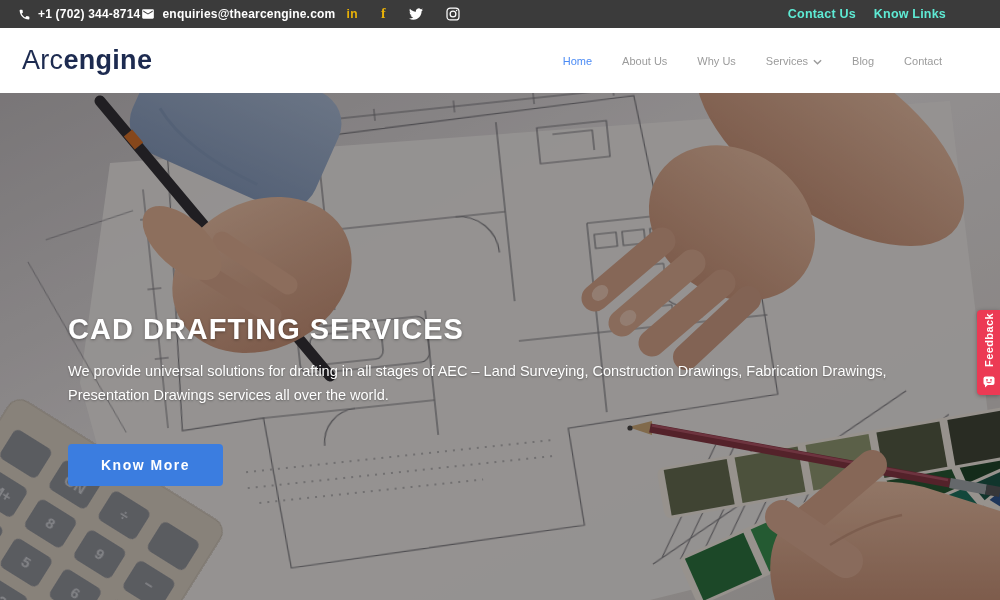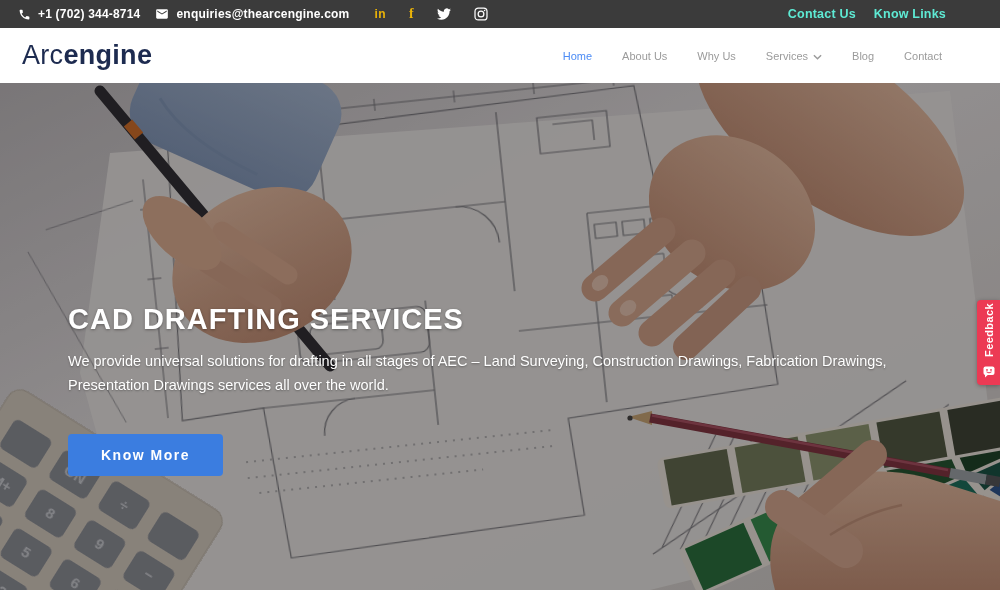--- a/index.html
+++ b/index.html
@@ -9,33 +9,33 @@
     font-family:"Liberation Sans", sans-serif; background:#fff;
   }
   a { text-decoration:none; }
 
   
   .topbar {
     height:28px; background:#3b3b3b; color:#fff;
     display:flex; align-items:center; justify-content:space-between;
     padding-left:18px;
   }
-  .topbar-left { display:flex; align-items:center; gap:15px; font-size:12px; font-weight:600; letter-spacing:.2px;justify-content:space-between; }
+  .topbar-left { display:flex; align-items:center; gap:1px; font-size:12px; font-weight:600; letter-spacing:.2px;justify-content:space-between; }
   .contact-item { display:flex; align-items:center; gap:7px; color:#fff; }
   .contact-item svg { display:block; }
   .social-row { display:flex; align-items:center; gap:23px; margin-left:10px; }
   .social-link { color:#eab308; display:flex; align-items:center; justify-content:center; font-weight:700; }
   .linkedin-txt { font-size:12px; letter-spacing:.5px; }
   .facebook-txt { font-size:14px; font-family:"Liberation Serif", serif; font-weight:700; }
   .topbar-right { display:flex; align-items:center; gap:18px; padding-right:54px; font-size:12.5px; font-weight:700; letter-spacing:.2px; }
   .topbar-right a { color:#5eead4; }
 
   
   .header {
-    height:55px; background:#fff; display:flex; align-items:center;
+    height:65px; background:#fff; display:flex; align-items:center;
     justify-content:space-between; padding:0 58px 0 22px;
   }
   .logo { font-size:27px; color:#1d2b50; letter-spacing:.3px; }
   .logo-light { font-weight:400; }
   .logo-bold { font-weight:700; }
   .nav { display:flex; align-items:flex-start; gap:30px; font-size:11px; font-weight:500; }
   .nav a { color:#9b9b9b; display:flex; align-items:center; gap:5px; }
   .nav a.active { color:#4b8bf5; }
 
   

